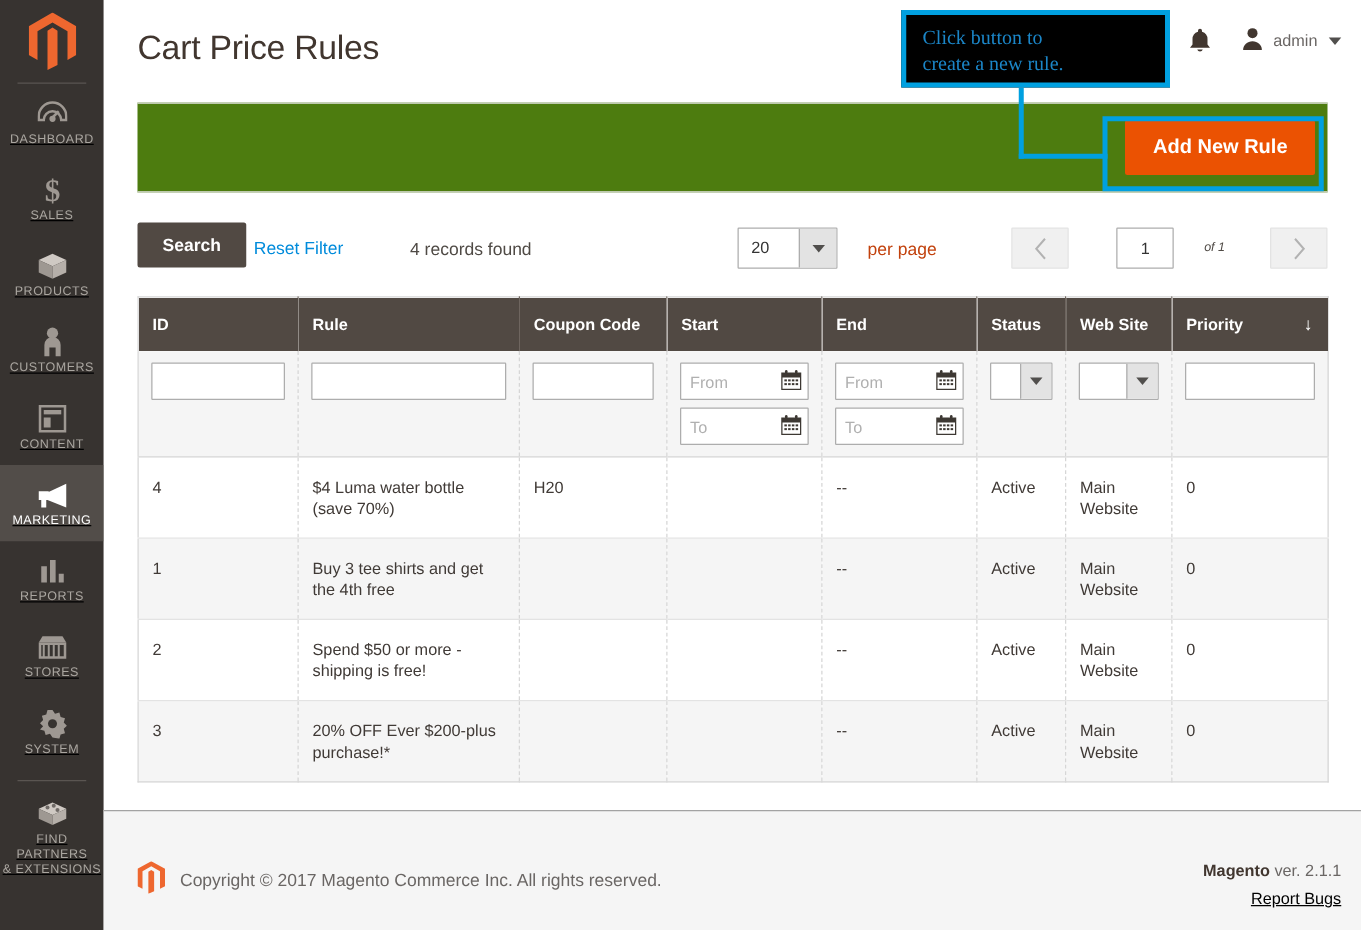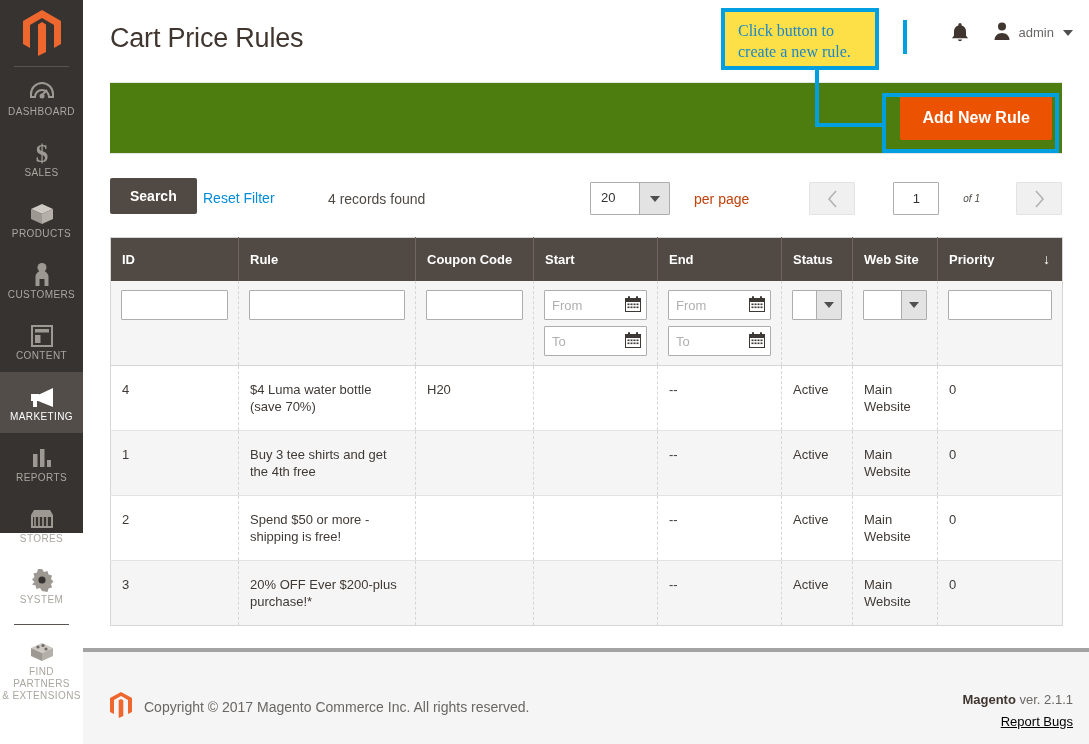--- a/index.html
+++ b/index.html
@@ -10,22 +10,23 @@
     font-family: "Liberation Sans", sans-serif;
     background: #ffffff;
     overflow: hidden;
     position: relative;
   }
 
   
   #admin-sidebar {
     position: absolute;
     left: 0; top: 0;
-    width: 83px; height: 533px;
+    width: 83px; height: 744px;
     background: #373330;
+    text-decoration: underline;
   }
   #sidebar-logo {
     height: 62px;
     display: flex;
     align-items: center;
     justify-content: center;
     padding-top: 4px;
   }
   .sidebar-divider {
     height: 1px;
@@ -319,21 +320,21 @@
   #rules-grid tbody tr.data-row.even td { background: #f5f5f5; }
   #rules-grid tbody tr.data-row:last-child td { border-bottom: none; }
 
   
   #page-footer {
     position: absolute;
     left: 83px; right: 0;
     top: 648px;
     height: 96px;
     background: #f5f5f5;
-    border-top: 4px solid #a3a3a3;
+    border-top: 1px solid #a3a3a3;
   }
   #footer-copyright {
     position: absolute;
     left: 27px; top: 40px;
     display: flex; align-items: center; gap: 12px;
     color: #6a6664;
     font-size: 14px;
   }
   #footer-right {
     position: absolute;
@@ -354,24 +355,25 @@
   
   #annotation-layer {
     position: absolute;
     left: 0; top: 0;
     width: 1089px; height: 744px;
     pointer-events: none;
   }
   #callout-box {
     position: absolute;
     left: 721px; top: 8px;
-    width: 158px; height: 62px;
-    background: #fde047;
+    width: 215px; height: 62px;
+    background: #000000;
     border: 4px solid #00a0e0;
     padding: 8px 0 0 13px;
+    text-decoration: underline;
   }
   #callout-text {
     font-family: "Liberation Serif", serif;
     font-size: 16px;
     line-height: 21px;
     color: #1b86c8;
     white-space: pre-line;
   }
   .connector {
     position: absolute;

